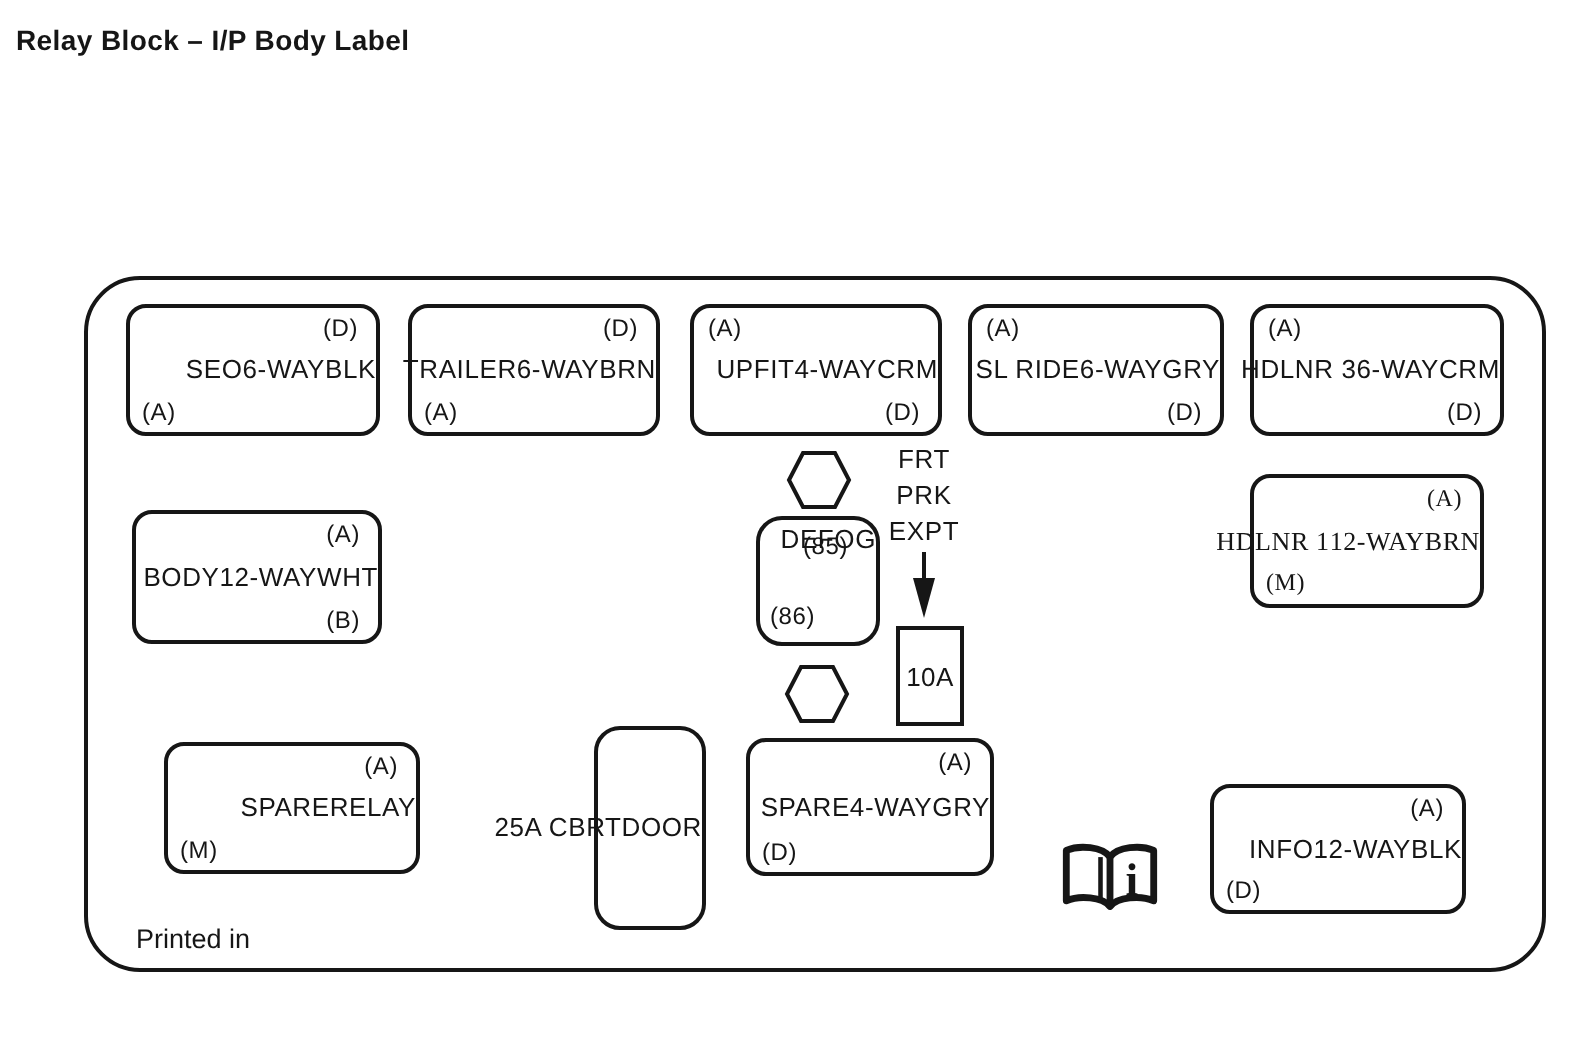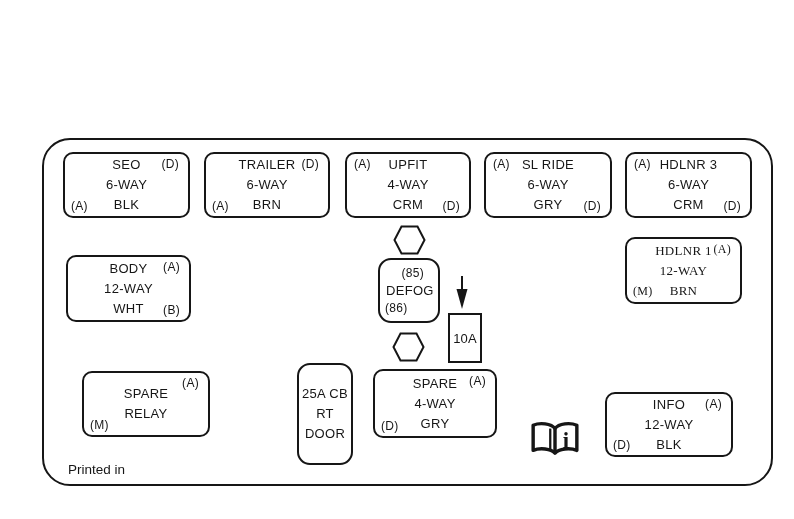--- a/index.html
+++ b/index.html
@@ -17,22 +17,22 @@
     border:2px solid #161616;border-radius:28px;background:#ffffff;box-sizing:border-box;
   }
   .tab{
     position:absolute;border:2px solid #161616;background:#ffffff;box-sizing:border-box;
   }
   .blk{
     position:absolute;border:2px solid #161616;border-radius:10px;background:#ffffff;
     box-sizing:border-box;
   }
   .blk .lines{
-    position:absolute;inset:0;display:flex;flex-direction:column;
-    justify-content:center;align-items:center;
+    position:absolute;inset:0;display:flex;
+    justify-content:flex-end;align-items:center;
   }
   .blk .ln{font-size:13px;line-height:20px;white-space:pre;letter-spacing:.3px;}
   .corner{position:absolute;font-size:12px;letter-spacing:.3px;}
   .c-tl{top:3px;left:7px;}  .c-tr{top:3px;right:9px;}
   .c-bl{bottom:3px;left:6px;} .c-br{bottom:3px;right:9px;}
 
   
   .b-seo{left:63px;top:152px;width:127px;height:66px;}
   .b-trailer{left:204px;top:152px;width:126px;height:66px;}
   .b-upfit{left:345px;top:152px;width:126px;height:66px;}
@@ -79,20 +79,21 @@
   }
   .book{position:absolute;left:528px;top:420px;width:54px;height:38px;}
   .printed{position:absolute;left:68px;top:462px;font-size:13.5px;}
   .partnum{position:absolute;left:620px;top:461px;width:130px;text-align:right;font-size:13.5px;letter-spacing:.4px;}
 </style>
 </head>
 <body>
 
 <div id="stage">
 
+  <div class="title">Relay Block – I/P Body Label</div>
 
   <div class="tab t-seo"></div>
   <div class="tab t-trailer"></div>
   <div class="tab t-upfit"></div>
   <div class="tab t-slride"></div>
   <div class="tab t-hdlnr2"></div>
   <div class="tab t-body"></div>
   <div class="tab t-hdlnr1"></div>
   <div class="tab t-sparerelay"></div>
   <div class="tab t-spare4"></div>
@@ -169,20 +170,25 @@
       <span class="ln">DEFOG</span>
     </div>
     <span class="corner c-tr" style="top:6px;right:14px;">(85)</span>
     <span class="corner c-bl" style="bottom:6px;left:5px;">(86)</span>
   </div>
 
   <svg class="hex hex-bottom" viewBox="0 0 33 30">
     <polygon points="8.5,1.5 24.5,1.5 31.5,15 24.5,28.5 8.5,28.5 1.5,15" fill="#ffffff" stroke="#161616" stroke-width="2"></polygon>
   </svg>
 
+  <div class="exptlabel">
+    <div>FRT</div>
+    <div>PRK</div>
+    <div>EXPT</div>
+  </div>
 
   <svg class="arrow" viewBox="0 0 12 34">
     <line x1="6" y1="0" x2="6" y2="13" stroke="#161616" stroke-width="2"></line>
     <polygon points="0.5,13 11.5,13 6,33" fill="#161616"></polygon>
   </svg>
 
   <div class="fuse">
     <span>10A</span>
   </div>
 

